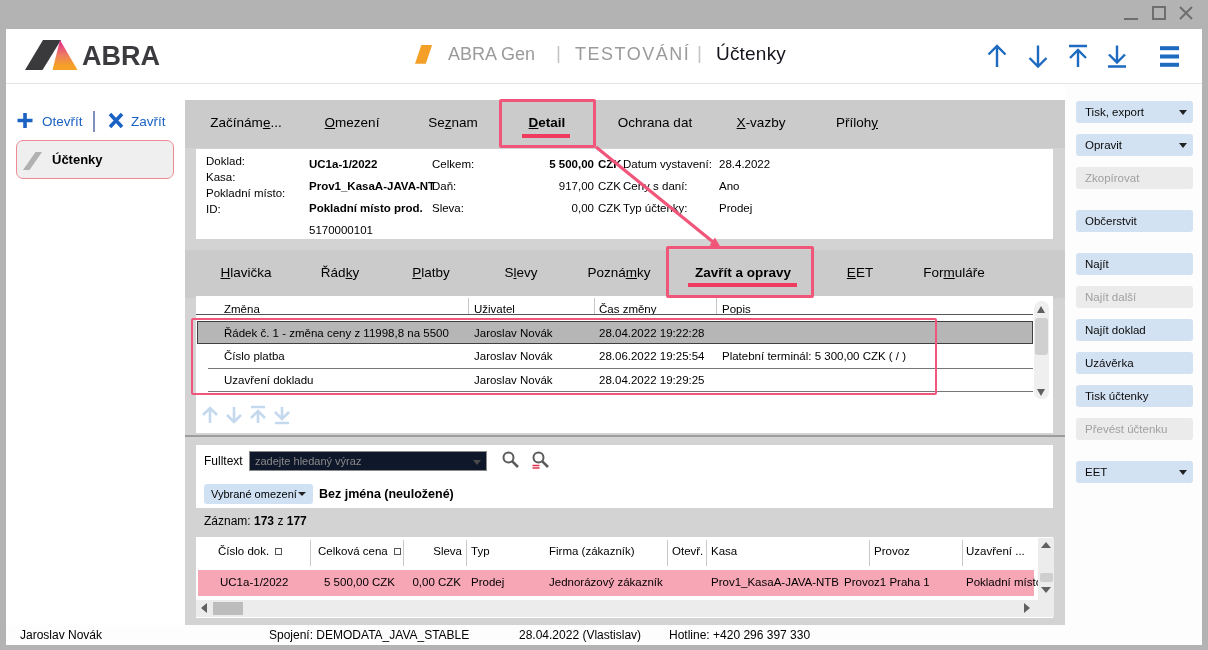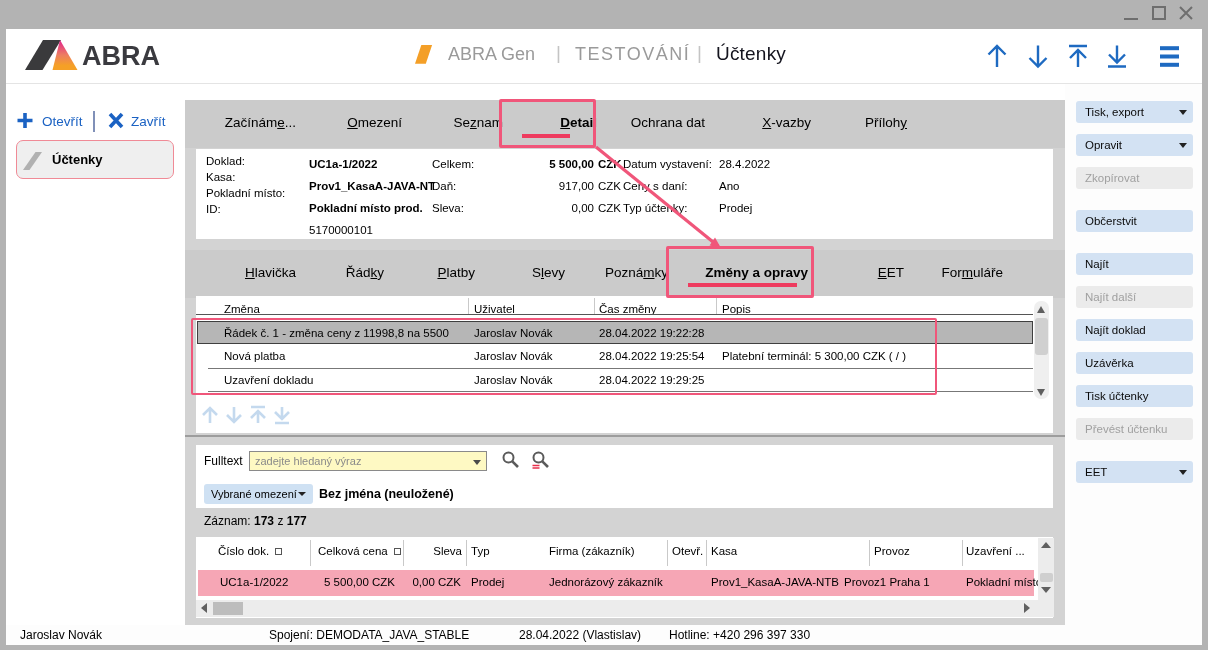--- a/index.html
+++ b/index.html
@@ -10,21 +10,21 @@
 
 #header{left:6px;top:29px;width:1196px;height:55px;background:#fff;border-bottom:1px solid #e4e4e4}
 
 #leftbar{left:6px;top:84px;width:179px;height:541px;background:#fff}
 #content{left:185px;top:84px;width:880px;height:541px;background:#d3d3d3}
 #rightbar{left:1065px;top:84px;width:137px;height:541px;background:#fdfdfd}
 #statusbar{left:6px;top:625px;width:1196px;height:20px;background:#fdfdfd}
 
 .tabband{left:185px;width:880px;height:48px;background:#cbcbcb}
 .whitepanel{left:196px;width:857px;background:#fff}
-.tab{position:absolute;top:0;height:48px;line-height:45px;font-size:13.5px;color:#000;text-align:right}
+.tab{position:absolute;top:0;height:48px;line-height:45px;font-size:13.5px;color:#000;text-align:center}
 .tab u{text-decoration:underline}
 
 .t11{font-size:11.5px}
 .t12{font-size:12px}
 .b{font-weight:bold}
 
 .sbtn{left:1076px;width:117px;height:22px;background:#d3e2f3;border-radius:3px;font-size:11.5px;line-height:22px;padding-left:9px;color:#0a0a0a}
 .sbtn.dis{background:#ebebeb;color:#a0a0a0}
 .sbtn .dd{position:absolute;right:6px;top:9px;width:0;height:0;border-left:4px solid transparent;border-right:4px solid transparent;border-top:5px solid #222}
 
@@ -125,42 +125,42 @@
 <div class="abs t11" style="left:598px;top:153px;line-height:22px"><b>CZK</b><br>CZK<br>CZK</div>
 <div class="abs t11" style="left:623px;top:153px;line-height:22px">Datum vystavení:<br>Ceny s daní:<br>Typ účtenky:</div>
 <div class="abs t11" style="left:719px;top:153px;line-height:22px">28.4.2022<br>Ano<br>Prodej</div>
 
 <div class="abs tabband" style="top:250px"></div>
 <div class="abs tab" style="left:196px;top:250px;width:100px"><u>H</u>lavička</div>
 <div class="abs tab" style="left:296px;top:250px;width:88px">Řád<u>k</u>y</div>
 <div class="abs tab" style="left:387px;top:250px;width:88px"><u>P</u>latby</div>
 <div class="abs tab" style="left:477px;top:250px;width:88px">S<u>l</u>evy</div>
 <div class="abs tab" style="left:570px;top:250px;width:98px">Pozná<u>m</u>ky</div>
-<div class="abs tab b" style="left:678px;top:250px;width:130px">Změny a opravy</div>
+<div class="abs tab b" style="left:678px;top:250px;width:130px">Zavřít a opravy</div>
 <div class="abs tab" style="left:816px;top:250px;width:88px"><u>E</u>ET</div>
 <div class="abs tab" style="left:905px;top:250px;width:98px">For<u>m</u>uláře</div>
 <div class="abs" style="left:688px;top:283px;width:109px;height:4px;background:#ee3b5f"></div>
 
 <div class="abs whitepanel" style="top:296px;height:137px"></div>
 <div class="abs cell" style="left:224px;top:298px">Změna</div>
 <div class="abs cell" style="left:474px;top:298px">Uživatel</div>
 <div class="abs cell" style="left:599px;top:298px">Čas změny</div>
 <div class="abs cell" style="left:722px;top:298px">Popis</div>
 <div class="hline" style="left:196px;top:314px;width:837px;background:#555"></div>
 <div class="vline" style="left:468px;top:298px;height:16px"></div>
 <div class="vline" style="left:594px;top:298px;height:16px"></div>
 <div class="vline" style="left:716px;top:298px;height:16px"></div>
 
 <div class="abs" style="left:197px;top:321px;width:836px;height:23px;background:#b6b6b6;border:1.5px solid #3f3f3f"></div>
 <div class="abs cell" style="left:224px;top:322px">Řádek č. 1 - změna ceny z 11998,8 na 5500</div>
 <div class="abs cell" style="left:474px;top:322px">Jaroslav Novák</div>
 <div class="abs cell" style="left:599px;top:322px">28.04.2022 19:22:28</div>
-<div class="abs cell" style="left:224px;top:345px">Nová platba</div>
+<div class="abs cell" style="left:224px;top:345px">Číslo platba</div>
 <div class="abs cell" style="left:474px;top:345px">Jaroslav Novák</div>
-<div class="abs cell" style="left:599px;top:345px">28.04.2022 19:25:54</div>
+<div class="abs cell" style="left:599px;top:345px">28.06.2022 19:25:54</div>
 <div class="abs cell" style="left:722px;top:345px">Platební terminál: 5 300,00 CZK ( / )</div>
 <div class="hline" style="left:208px;top:368px;width:825px;background:#777"></div>
 <div class="abs cell" style="left:224px;top:369px">Uzavření dokladu</div>
 <div class="abs cell" style="left:474px;top:369px">Jaroslav Novák</div>
 <div class="abs cell" style="left:599px;top:369px">28.04.2022 19:29:25</div>
 <div class="hline" style="left:208px;top:391px;width:825px;background:#777"></div>
 
 <div class="abs sb" style="left:1034px;top:301px;width:15px;height:98px;border-radius:7px;background:#efefef"></div>
 <div class="arr" style="left:1037px;top:306px;border-left:4.5px solid transparent;border-right:4.5px solid transparent;border-bottom:7px solid #5f5f5f"></div>
 <div class="abs" style="left:1035px;top:318px;width:13px;height:37px;background:#d0d0d0;border-radius:3px"></div>
@@ -172,21 +172,21 @@
   <path d="M34 2 L34 17 M27 10 L34 17 L41 10"></path>
   <path d="M51 2 L65 2 M58 18 L58 6 M51 13 L58 6 L65 13"></path>
   <path d="M75 18 L89 18 M82 2 L82 14 M75 7 L82 14 L89 7"></path>
  </g>
 </svg>
 
 <div class="abs" style="left:185px;top:435px;width:880px;height:2px;background:#9d9d9d"></div>
 
 <div class="abs whitepanel" style="top:445px;height:63px"></div>
 <div class="abs t11" style="left:204px;top:454px;font-size:12px">Fulltext</div>
-<div class="abs" style="left:249px;top:451px;width:238px;height:20px;border:1px solid #8a8a8a;background:#fef9c3">
+<div class="abs" style="left:249px;top:451px;width:238px;height:20px;border:1px solid #8a8a8a;background:#0f172a">
  <span style="position:absolute;left:5px;top:3px;font-size:11px;color:#8a8a8a">zadejte hledaný výraz</span>
  <span class="arr" style="right:5px;top:8px;border-left:4.5px solid transparent;border-right:4.5px solid transparent;border-top:5px solid #4a4a4a"></span>
 </div>
 <svg class="abs" style="left:500px;top:448px" width="60" height="24" viewBox="0 0 60 24">
  <g stroke="#5a5a5a" stroke-width="2" fill="none">
   <circle cx="8.5" cy="9.5" r="5"></circle>
       <path d="M12.3 13.3 L18 19" stroke-width="2.6"></path>
   <circle cx="38.5" cy="9.5" r="5"></circle>
       <path d="M42.3 13.3 L48 19" stroke-width="2.6"></path>
  </g>

